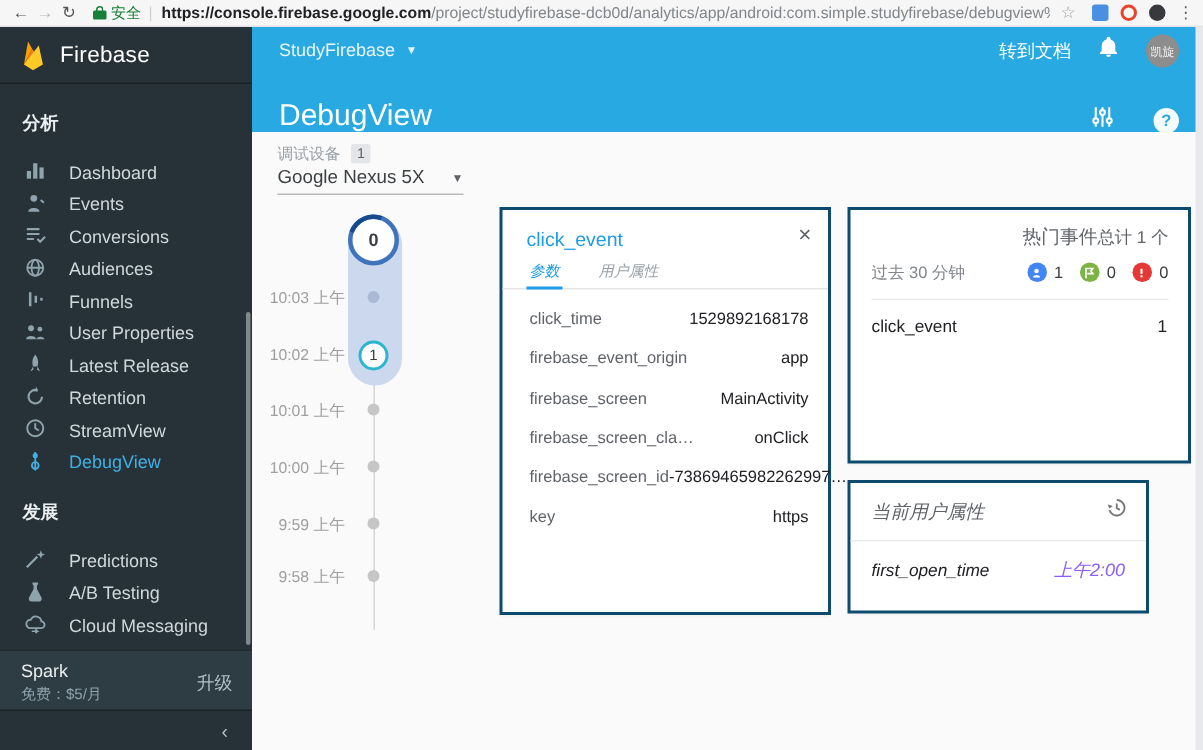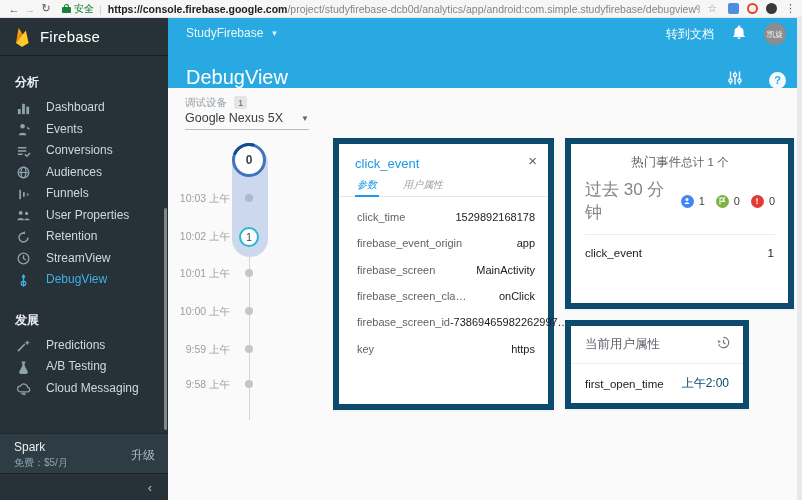--- a/index.html
+++ b/index.html
@@ -34,21 +34,21 @@
   
   .sidebar { width:168px; background:#263238; color:#cfd8dc; position:relative; flex:none; }
   .logo-row { height:38px; display:flex; align-items:center; padding-left:13px;
     border-bottom:1px solid rgba(0,0,0,.35); }
   .logo-row .brand { color:#fff; font-size:15px; margin-left:9px; letter-spacing:.2px; }
   .section-label { font-size:12px; font-weight:bold; color:#eceff1; padding-left:15px;
     height:20px; line-height:20px; }
   .sec-analytics { margin-top:16px; }
   .sec-grow { margin-top:16px; }
   .nav-list { margin-top:8px; }
-  .nav-item { height:21.5px; display:flex; align-items:flex-start; padding-left:15px;
+  .nav-item { height:21.5px; display:flex; align-items:flex-end; padding-left:15px;
     font-size:12px; color:#cfd8dc; cursor:pointer; }
   .nav-item .ico { width:16px; height:16px; margin-right:15px; flex:none; display:flex;
     align-items:center; justify-content:center; }
   .nav-item svg { display:block; }
   .nav-item.active { color:#41b0e5; }
   .plan-bar { position:absolute; left:0; right:0; bottom:27px; height:40px; background:#2e3c43;
     border-top:1px solid rgba(0,0,0,.3); padding:6px 12px 0 14px; }
   .plan-name { font-size:12px; color:#eceff1; }
   .plan-price { font-size:10px; color:#90a4ae; margin-top:2px; }
   .upgrade { position:absolute; right:13px; top:13px; font-size:12px; color:#b0bec5; cursor:pointer; }
@@ -103,65 +103,65 @@
     border:3px solid transparent; border-top-color:#17498f; border-radius:50%;
     transform:rotate(-25deg); }
   .tl-minute-circle { position:absolute; left:71px; top:139px; width:20px; height:20px;
     background:#fff; border:2px solid #2bb6ce; border-radius:50%; display:flex;
     align-items:center; justify-content:center; font-size:10px; color:#3c4043; cursor:pointer; }
   .tl-dot { position:absolute; left:77px; width:8px; height:8px; border-radius:50%;
     background:#c6c6c6; }
   .tl-dot.inpill { background:#abb9d4; }
 
   
-  .card { position:absolute; background:#fff; border:6px solid #0c4a6e;
+  .card { position:absolute; background:#fff; border:2px solid #0c4a6e;
     box-shadow:0 1px 2px rgba(0,0,0,.06); }
   .event-card { left:165px; top:50px; width:221px; height:272px; }
   .event-title { position:absolute; left:16px; top:12px; font-size:13px; color:#1c9be6; }
   .event-close { position:absolute; right:11px; top:8px; font-size:15px; color:#5f6368; cursor:pointer; }
   .tabs { position:absolute; left:0; right:0; top:34px; height:19px;
     border-bottom:1px solid #e6e6e6; display:flex; padding-left:16px; }
   .tab { font-size:10px; height:19px; padding:0 2px; margin-right:22px; cursor:pointer;font-style:italic; }
   .tab.active { color:#1c9be6; border-bottom:2px solid #1c9be6; }
   .tab.inactive { color:#9aa0a6; }
   .param-rows { position:absolute; left:0; right:0; top:60px; }
   .param-row { height:26.3px; display:flex; align-items:center; justify-content:space-between;
     padding:0 13px 0 18px; }
   .param-key { font-size:11px; color:#5f6368; }
   .param-val { font-size:11px; color:#202124; }
 
   .top-events-card { left:397px; top:50px; width:229px; height:171px; }
   .te-head { padding:10px 13px 0 14px; }
-  .te-row1 { display:flex; justify-content:center; align-items:center; }
+  .te-row1 { display:flex; justify-content:flex-end; align-items:center; }
   .te-title { font-size:12.5px; color:#5f6368; }
   .te-total { font-size:11.5px; color:#5f6368; }
   .te-row2 { display:flex; justify-content:space-between; align-items:center; margin-top:7px; }
-  .te-period { font-size:17px; color:#80868b; }
+  .te-period { font-size:11px; color:#80868b; }
   .te-counts { display:flex; align-items:center; }
   .count-group { display:flex; align-items:center; margin-left:11px; }
   .count-circle { width:13px; height:13px; border-radius:50%; margin-right:5px;
     display:flex; align-items:center; justify-content:center; }
   .count-circle.c-blue { background:#4285f4; }
   .count-circle.c-green { background:#7cb342; }
   .count-circle.c-red { background:#e53935; }
   .count-val { font-size:11px; color:#3c4043; }
   .te-divider { border-top:1px solid #ececec; margin-top:10px; }
   .te-event-row { display:flex; justify-content:space-between; padding:12px 14px 0 14px; }
   .te-event-name { font-size:11.5px; color:#202124; }
   .te-event-count { font-size:11.5px; color:#202124; }
 
-  .user-props-card { left:397px; top:232px; width:184px; height:89px; }
+  .user-props-card { left:397px; top:232px; width:201px; height:89px;font-style:italic; }
   .up-head { display:flex; justify-content:space-between; align-items:center;
     padding:9px 12px 0 14px; }
   .up-title { font-size:12.5px; color:#5f6368; }
   .up-divider { border-top:1px solid #ececec; margin-top:9px; }
   .up-row { display:flex; justify-content:space-between; align-items:center;
     padding:11px 14px 0 14px; }
   .up-name { font-size:11.5px; color:#202124; }
-  .up-value { font-size:12px; color:#0c4a6e; }
+  .up-value { font-size:12px; color:#8b5cf6; }
   .history-ico { cursor:pointer; }
 </style>
 </head>
 <body>
 
 <div class="browser-bar">
   <span class="nav-btn">←</span>
   <span class="nav-btn dim">→</span>
   <span class="nav-btn">↻</span>
   <span class="lock-ico">
@@ -257,20 +257,31 @@
             <svg width="15" height="15" viewBox="0 0 16 16">
               <g fill="#8fa3ad">
                 <circle cx="5" cy="5.2" r="2.1"></circle>
                 <path d="M1.5 13c0-3 7-3 7 0z"></path>
                 <circle cx="11.3" cy="5.8" r="1.7"></circle>
                 <path d="M8.8 13c0-2.4 5.7-2.4 5.7 0z"></path>
               </g>
             </svg>
           </span>
         <span>User Properties</span>
+      </div>
+      <div class="nav-item">
+        <span class="ico">
+            <svg width="15" height="15" viewBox="0 0 16 16">
+              <g fill="#8fa3ad">
+                <path d="M8 1.5C10 4 10.6 7 9.6 10H6.4C5.4 7 6 4 8 1.5z"></path>
+                <path d="M6.4 10L4.5 13.5 6.8 12zM9.6 10l1.9 3.5L9.2 12z"></path>
+              </g>
+            </svg>
+          </span>
+        <span>Latest Release</span>
       </div>
       <div class="nav-item">
         <span class="ico">
             <svg width="15" height="15" viewBox="0 0 16 16">
               <path d="M12.8 8A4.8 4.8 0 1 1 9.5 3.4" stroke="#8fa3ad" stroke-width="1.5" fill="none"></path>
               <path d="M9 1l1 3.3L6.8 4z" fill="#8fa3ad"></path>
             </svg>
           </span>
         <span>Retention</span>
       </div>

